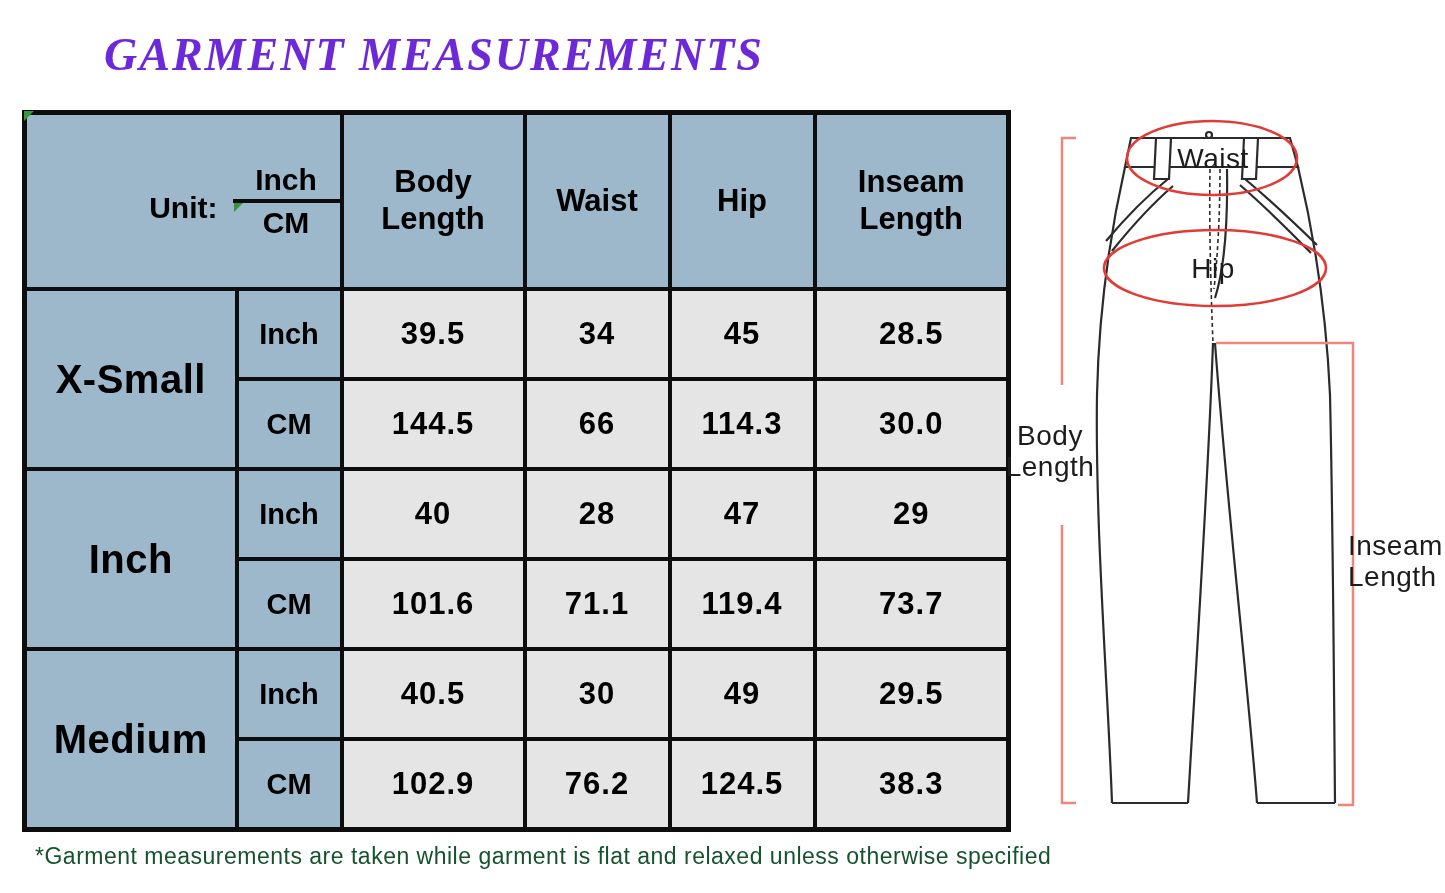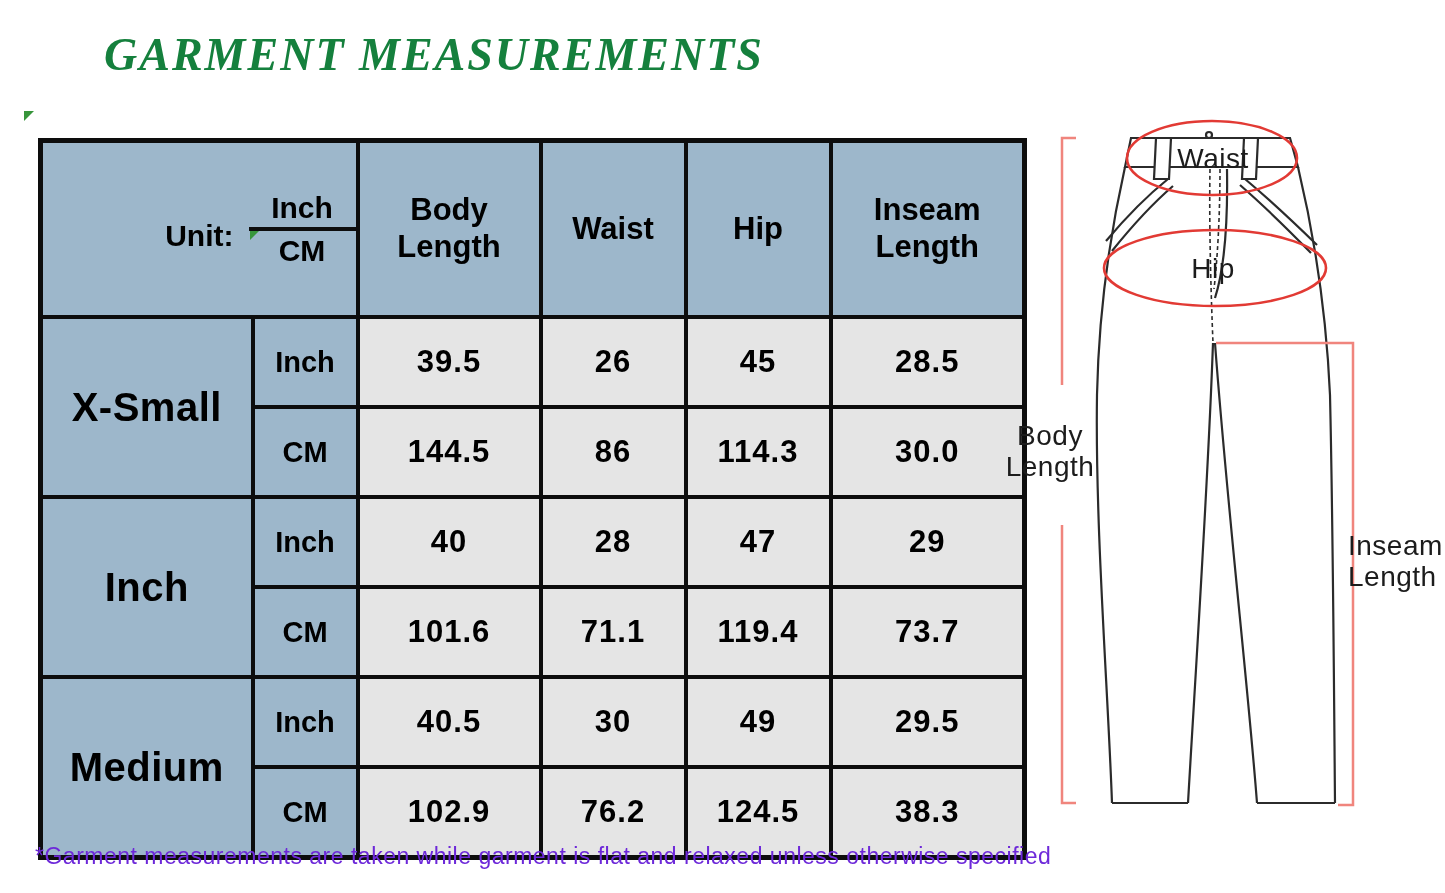--- a/index.html
+++ b/index.html
@@ -7,29 +7,28 @@
     width:1445px; height:893px;
     background:#ffffff;
     position:relative;
     font-family:"Liberation Sans", sans-serif;
     overflow:hidden;
   }
   .page-title {
     position:absolute; left:104px; top:28px;
     font-family:"Liberation Serif", serif;
     font-style:italic; font-weight:700;
-    font-size:46px; letter-spacing:2px; color:#15803d;
+    font-size:46px; letter-spacing:2px; color:#6d28d9;
     white-space:nowrap;
   }
   table.size-table {
-    position:absolute; left:38px; top:110px;
+    position:absolute; left:22px; top:110px;
     border-collapse:collapse;
     border:5px solid #0d0d0d;
     table-layout:fixed;
-    margin-top:28px;
   }
   table.size-table td {
     border:4px solid #0d0d0d;
     text-align:center; vertical-align:middle;
     font-weight:bold; color:#000; padding:0;
   }
   .blue { background:#9db7cb; }
   .hdr-row td { height:172px; }
   .data-row td { height:86px; }
   .colhead { font-size:31px; line-height:1.18; padding:0 12px !important; }
@@ -56,21 +55,21 @@
   .diag-label {
     position:absolute; color:#1c1c1c; font-size:28px;
     letter-spacing:0.5px; line-height:1.12;
   }
   .lbl-waist  { left:1148px; top:143px; width:130px; text-align:center; }
   .lbl-hip    { left:1163px; top:253px; width:100px; text-align:center; }
   .lbl-body   { left:970px;  top:420px; width:160px; text-align:center; }
   .lbl-inseam { left:1348px; top:530px; width:130px; text-align:left; }
   .footnote {
     position:absolute; left:35px; top:843px;
-    font-size:23px; letter-spacing:0.5px; color:#6d28d9;
+    font-size:23px; letter-spacing:0.5px; color:#14532d;
     white-space:nowrap;
   }
 </style>
 </head>
 <body>
 
 <div class="page-title">GARMENT MEASUREMENTS</div>
 
 <div class="corner-marker"></div>
 
@@ -100,28 +99,28 @@
     <td class="blue colhead">Body Length</td>
     <td class="blue colhead">Waist</td>
     <td class="blue colhead">Hip</td>
     <td class="blue colhead">Inseam Length</td>
   </tr>
 
   <tr class="data-row">
     <td rowspan="2" class="blue sizecell">X-Small</td>
     <td class="blue unitrow">Inch</td>
     <td class="val">39.5</td>
-    <td class="val">26</td>
+    <td class="val">34</td>
     <td class="val">45</td>
     <td class="val">28.5</td>
   </tr>
   <tr class="data-row">
     <td class="blue unitrow">CM</td>
     <td class="val">144.5</td>
-    <td class="val">86</td>
+    <td class="val">66</td>
     <td class="val">114.3</td>
     <td class="val">30.0</td>
   </tr>
 
   <tr class="data-row">
     <td rowspan="2" class="blue sizecell">Inch</td>
     <td class="blue unitrow">Inch</td>
     <td class="val">40</td>
     <td class="val">28</td>
     <td class="val">47</td>

